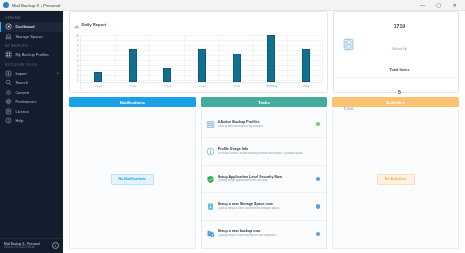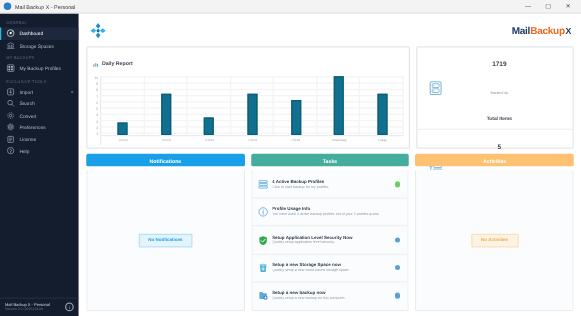--- a/index.html
+++ b/index.html
@@ -516,36 +516,20 @@
         <div class="sb-status-txt">
           <div class="l1">Mail Backup X - Personal</div>
           <div class="l2">Version 2.0 (2025) 64-bit</div>
         </div>
         <div class="sb-status-ico">i</div>
       </div>
     </div>
 
     <div class="main">
 
-      <div class="main-head">
-        <span class="brand-mark">
-          <svg width="15" height="15" viewBox="0 0 32 32">
-            <path d="M16 3 L20 8 L16 13 L12 8 Z" fill="#1a8fd1"></path>
-            <path d="M16 19 L20 24 L16 29 L12 24 Z" fill="#1a8fd1"></path>
-            <path d="M3 16 L8 12 L13 16 L8 20 Z" fill="#2fb3e8"></path>
-            <path d="M19 16 L24 12 L29 16 L24 20 Z" fill="#2fb3e8"></path>
-            <circle cx="16" cy="16" r="2.6" fill="#0e6fa8"></circle>
-          </svg>
-        </span>
-        <span class="brand-right">
-          <span class="brand-a">Mail</span>
-          <span class="brand-b">Backup</span>
-          <span class="brand-x">X</span>
-        </span>
-      </div>
 
       <div class="content">
 
         <div class="toprow">
 
           <div class="chart-card">
             <div class="chart-title-row">
               <span>
                 <svg width="5" height="5" viewBox="0 0 16 16">
                     <rect x="2" y="8" width="3" height="6" fill="#2fb3e8"></rect>

